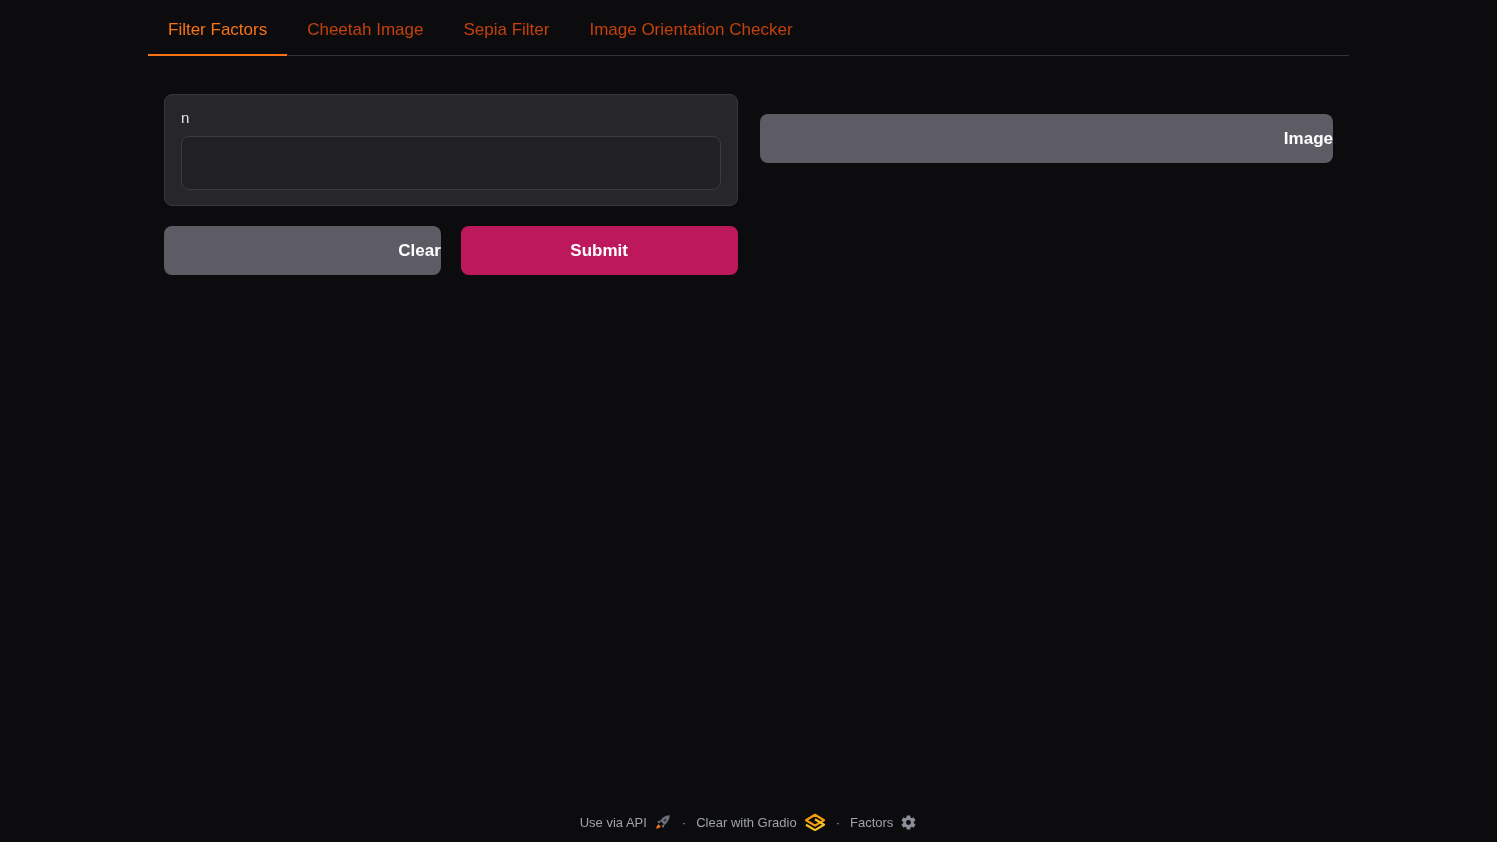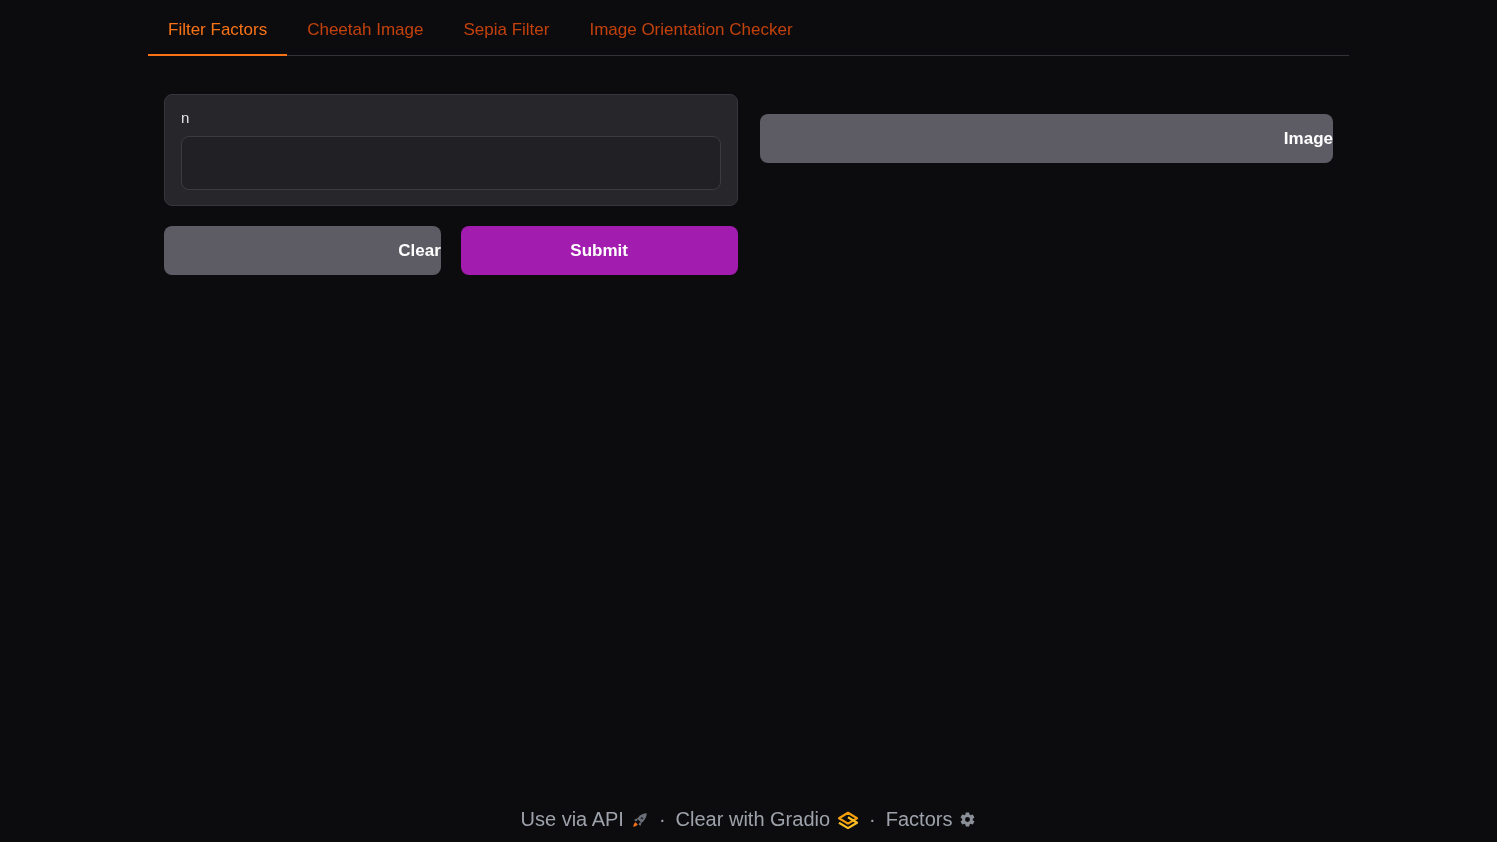--- a/index.html
+++ b/index.html
@@ -79,31 +79,31 @@
     height: 49px;
     border: none;
     border-radius: 8px;
     font-family: "Liberation Sans", "DejaVu Sans", sans-serif;
     font-size: 17px;
     font-weight: 700;
     color: #ffffff;
     cursor: pointer;
   }
   .btn-secondary { background: #5d5c64; text-align: right; }
-  .btn-primary   { background: #a21caf; }
+  .btn-primary   { background: #be185d; }
   
   .footer {
     position: absolute;
     left: 0; right: 0;
     bottom: 11px;
     display: flex;
     justify-content: center;
     align-items: center;
     gap: 10px;
-    font-size: 20px;
+    font-size: 13px;
     color: #9da2ab;
   }
   .footer-link {
     display: inline-flex;
     align-items: center;
     gap: 7px;
     cursor: pointer;
     color: #9da2ab;
     text-decoration: none;
   }

